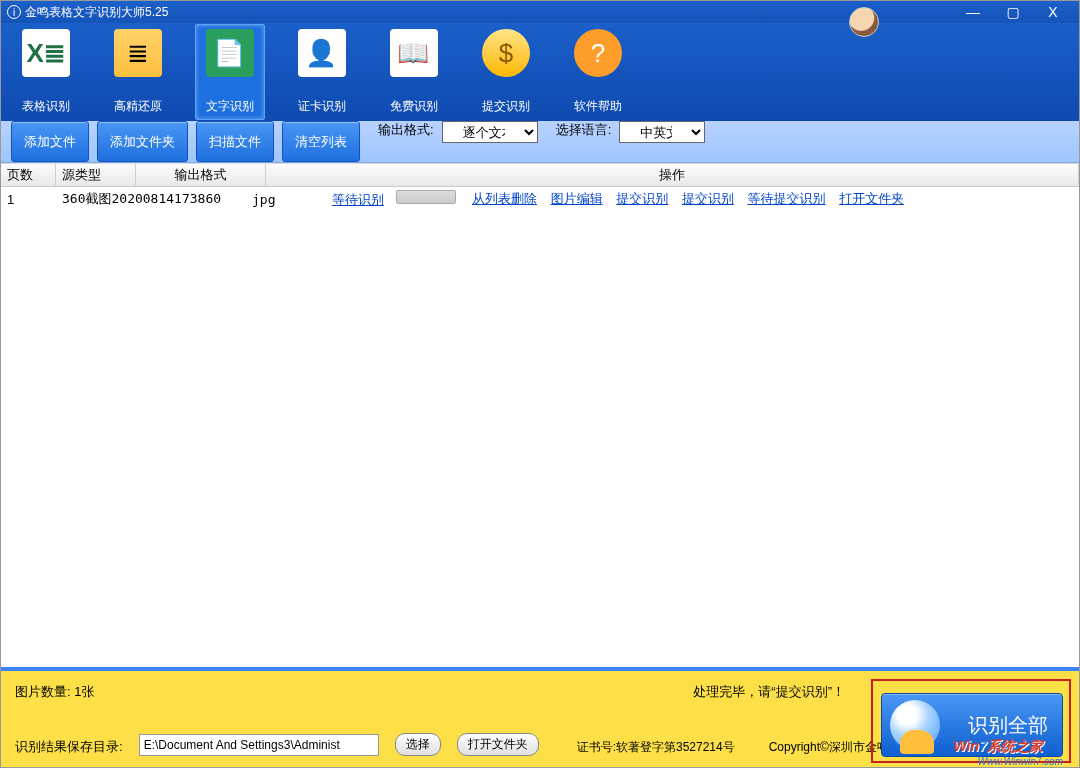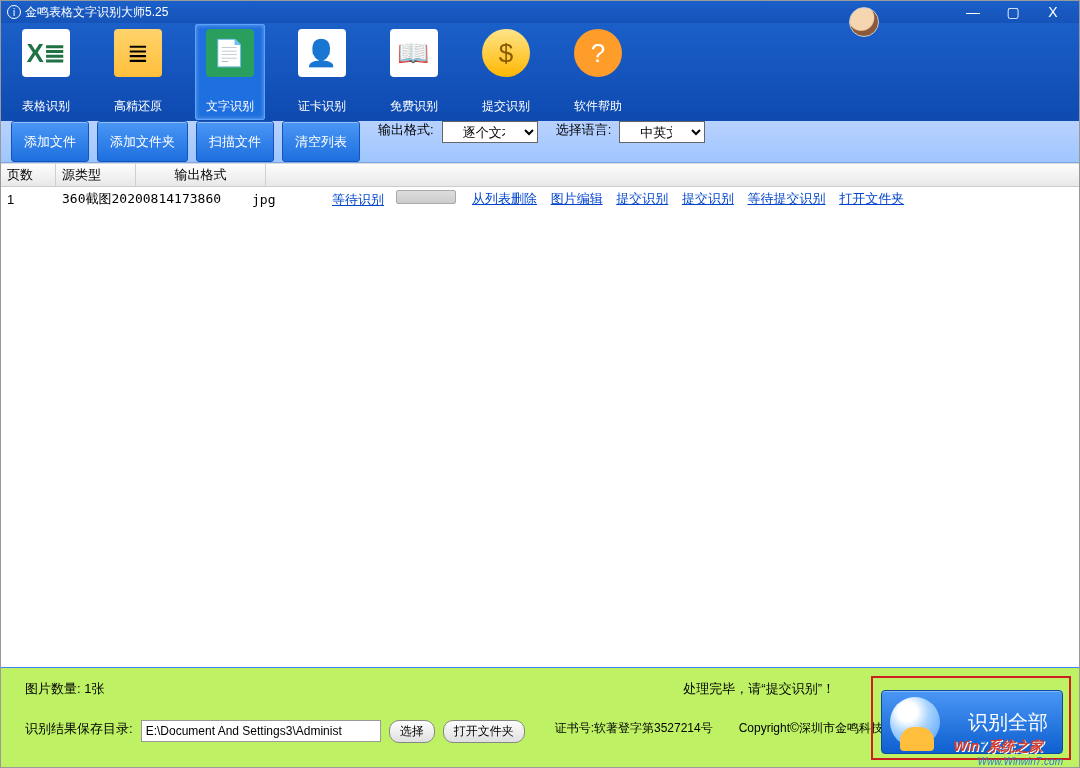--- a/index.html
+++ b/index.html
@@ -24,23 +24,23 @@
 .col-page { width: 55px; }
 .col-file { width: 190px; justify-content: center; }
 .col-type { width: 80px; }
 .col-status { width: 130px; justify-content: center; }
 .col-ops { flex: 1; justify-content: center; }
 .table-body { flex: 1; overflow: auto; background: #fff; }
 .row { display: flex; font-size: 13px; height: 24px; align-items: center; }
 .row > div { padding: 0 6px; }
 .row .lnk { color: #0044cc; text-decoration: underline; cursor: pointer; margin-right: 10px; }
 .row .progress { width: 60px; height: 14px; background: linear-gradient(#ddd,#ccc); border: 1px solid #aaa; border-radius: 2px; display: inline-block; margin-left: 2px; }
-.footer { height: 100px; background: #bef264; border-top: 1px solid #3b82f6; position: relative; padding: 12px 24px; font-size: 13px; }
+.footer { height: 100px; background: #fde047; border-top: 4px solid #3b82f6; position: relative; padding: 12px 14px; font-size: 13px; }
 .footer .line1 { display: flex; justify-content: space-between; align-items: center; padding-right: 220px; }
-.footer .line2 { display: flex; align-items: flex-start; gap: 8px; margin-top: 22px; }
+.footer .line2 { display: flex; align-items: flex-end; gap: 16px; margin-top: 32px; }
 .footer .path-input { width: 240px; height: 22px; font-size: 12px; border: 1px solid #999; padding: 0 4px; background: #fff; }
 .footer .sm-btn { background: linear-gradient(#fdfdfd,#e0e0e0); border: 1px solid #888; border-radius: 10px; padding: 2px 10px; font-size: 12px; cursor: pointer; }
 .footer .cert { margin-left: 22px; font-size: 12px; }
 .footer .copy { margin-left: 18px; font-size: 12px; }
 .big-btn-wrap { position: absolute; right: 8px; top: 8px; width: 200px; height: 84px; border: 2px solid #cc2020; }
 .big-btn { margin: 12px 8px; width: 182px; height: 64px; background: linear-gradient(#4a97f5,#0e5fd0); border: 1px solid #0a4aa0; border-radius: 4px; display: flex; align-items: center; justify-content: flex-end; padding-right: 14px; color: #fff; font-size: 20px; position: relative; cursor: pointer; box-shadow: inset 0 1px 0 rgba(255,255,255,.3); }
 .big-btn .orb { position: absolute; left: 8px; top: 6px; width: 50px; height: 50px; border-radius: 50%; background: radial-gradient(circle at 35% 30%, #fff 0 20%, #a7d3ff 45%, #4a97f5 100%); }
 .big-btn .person { position: absolute; left: 18px; bottom: 2px; width: 34px; height: 24px; background: #ffbf3c; border-radius: 14px 14px 4px 4px; }
 .watermark { position: absolute; right: 16px; bottom: 0; font-size: 14px; }
 .watermark .l1 { color: #d63a2a; font-weight: bold; font-style: italic; text-shadow: 1px 1px 0 #fff; }
@@ -108,20 +108,21 @@
     <span class="ab-label">输出格式:</span>
     <select class="ab-select" style="width:96px"><option>逐个文本</option></select>
     <span class="ab-label">选择语言:</span>
     <select class="ab-select" style="width:86px"><option>中英文</option></select>
   </div>
 
   <div class="table-hdr">
     <div class="col-page">页数</div>
     <div class="col-type">源类型</div>
     <div class="col-status">输出格式</div>
+    <div class="col-ops">操作</div>
   </div>
 
   <div class="table-body">
     <div class="row">
       <div class="col-page">1</div>
       <div class="col-file" style="font-family:monospace">360截图20200814173860</div>
       <div class="col-type" style="font-family:monospace">jpg</div>
       <div class="col-status" style="width:140px">
         <span class="lnk">等待识别</span><span class="progress"></span>
       </div>

